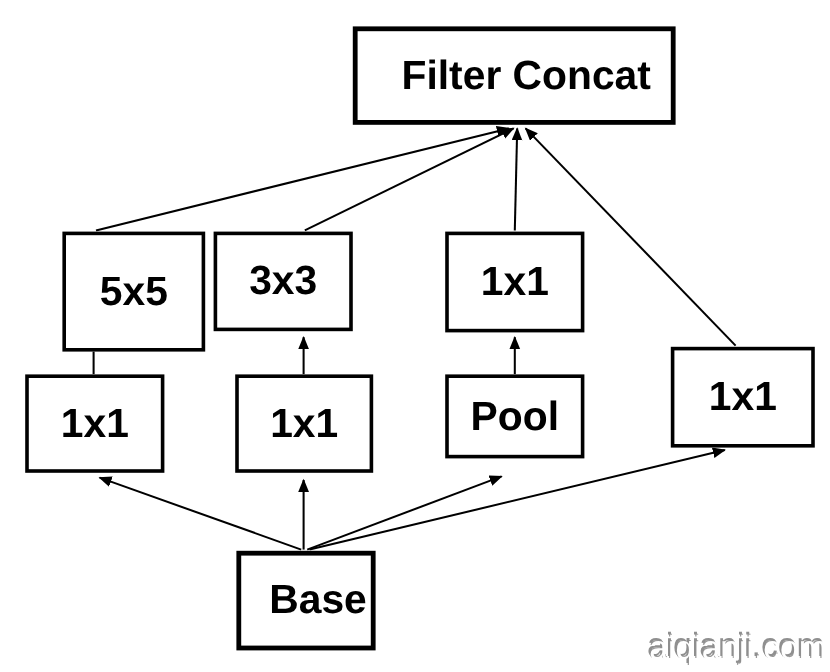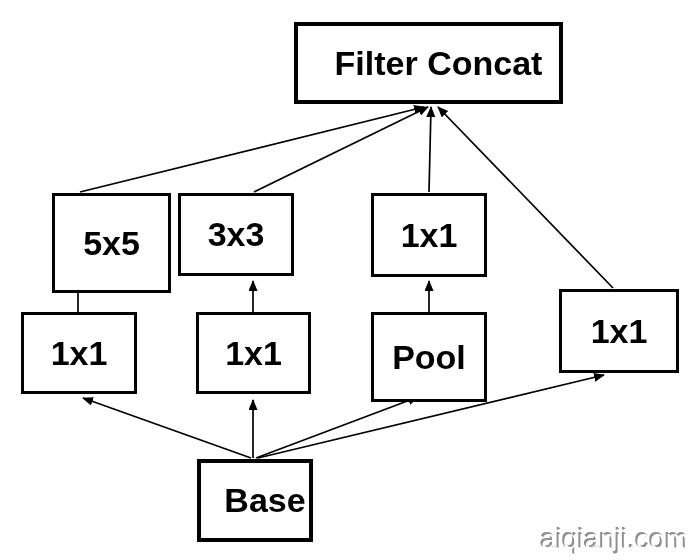--- a/index.html
+++ b/index.html
@@ -40,21 +40,21 @@
     z-index: 2;
   }
   .node.thick { border-width: 4px; padding-left: 20px; }
 
   .n-filter-concat { left: 294px; top: 22px;  width: 269px; height: 82px; }
   .n-conv5x5      { left: 19px;  top: 193px; width: 119px; height: 100px; margin-left: 33px; }
   .n-conv3x3      { left: 178px; top: 193px; width: 116px; height: 83px; }
   .n-conv1x1-top  { left: 371px; top: 193px; width: 116px; height: 84px; }
   .n-conv1x1-left { left: 21px;  top: 312px; width: 116px; height: 82px; }
   .n-conv1x1-mid  { left: 196px; top: 312px; width: 115px; height: 82px; }
-  .n-pool         { left: 371px; top: 312px; width: 116px; height: 90px; }
+  .n-pool         { left: 371px; top: 312px; width: 116px; height: 70px; }
   .n-conv1x1-right{ left: 559px; top: 289px; width: 120px; height: 84px; }
   .n-base         { left: 197px; top: 459px; width: 116px; height: 83px; }
 
   .watermark {
     position: absolute;
     right: 3px;
     bottom: 4px;
     font-size: 28px;
     font-weight: normal;
     color: #ffffff;

